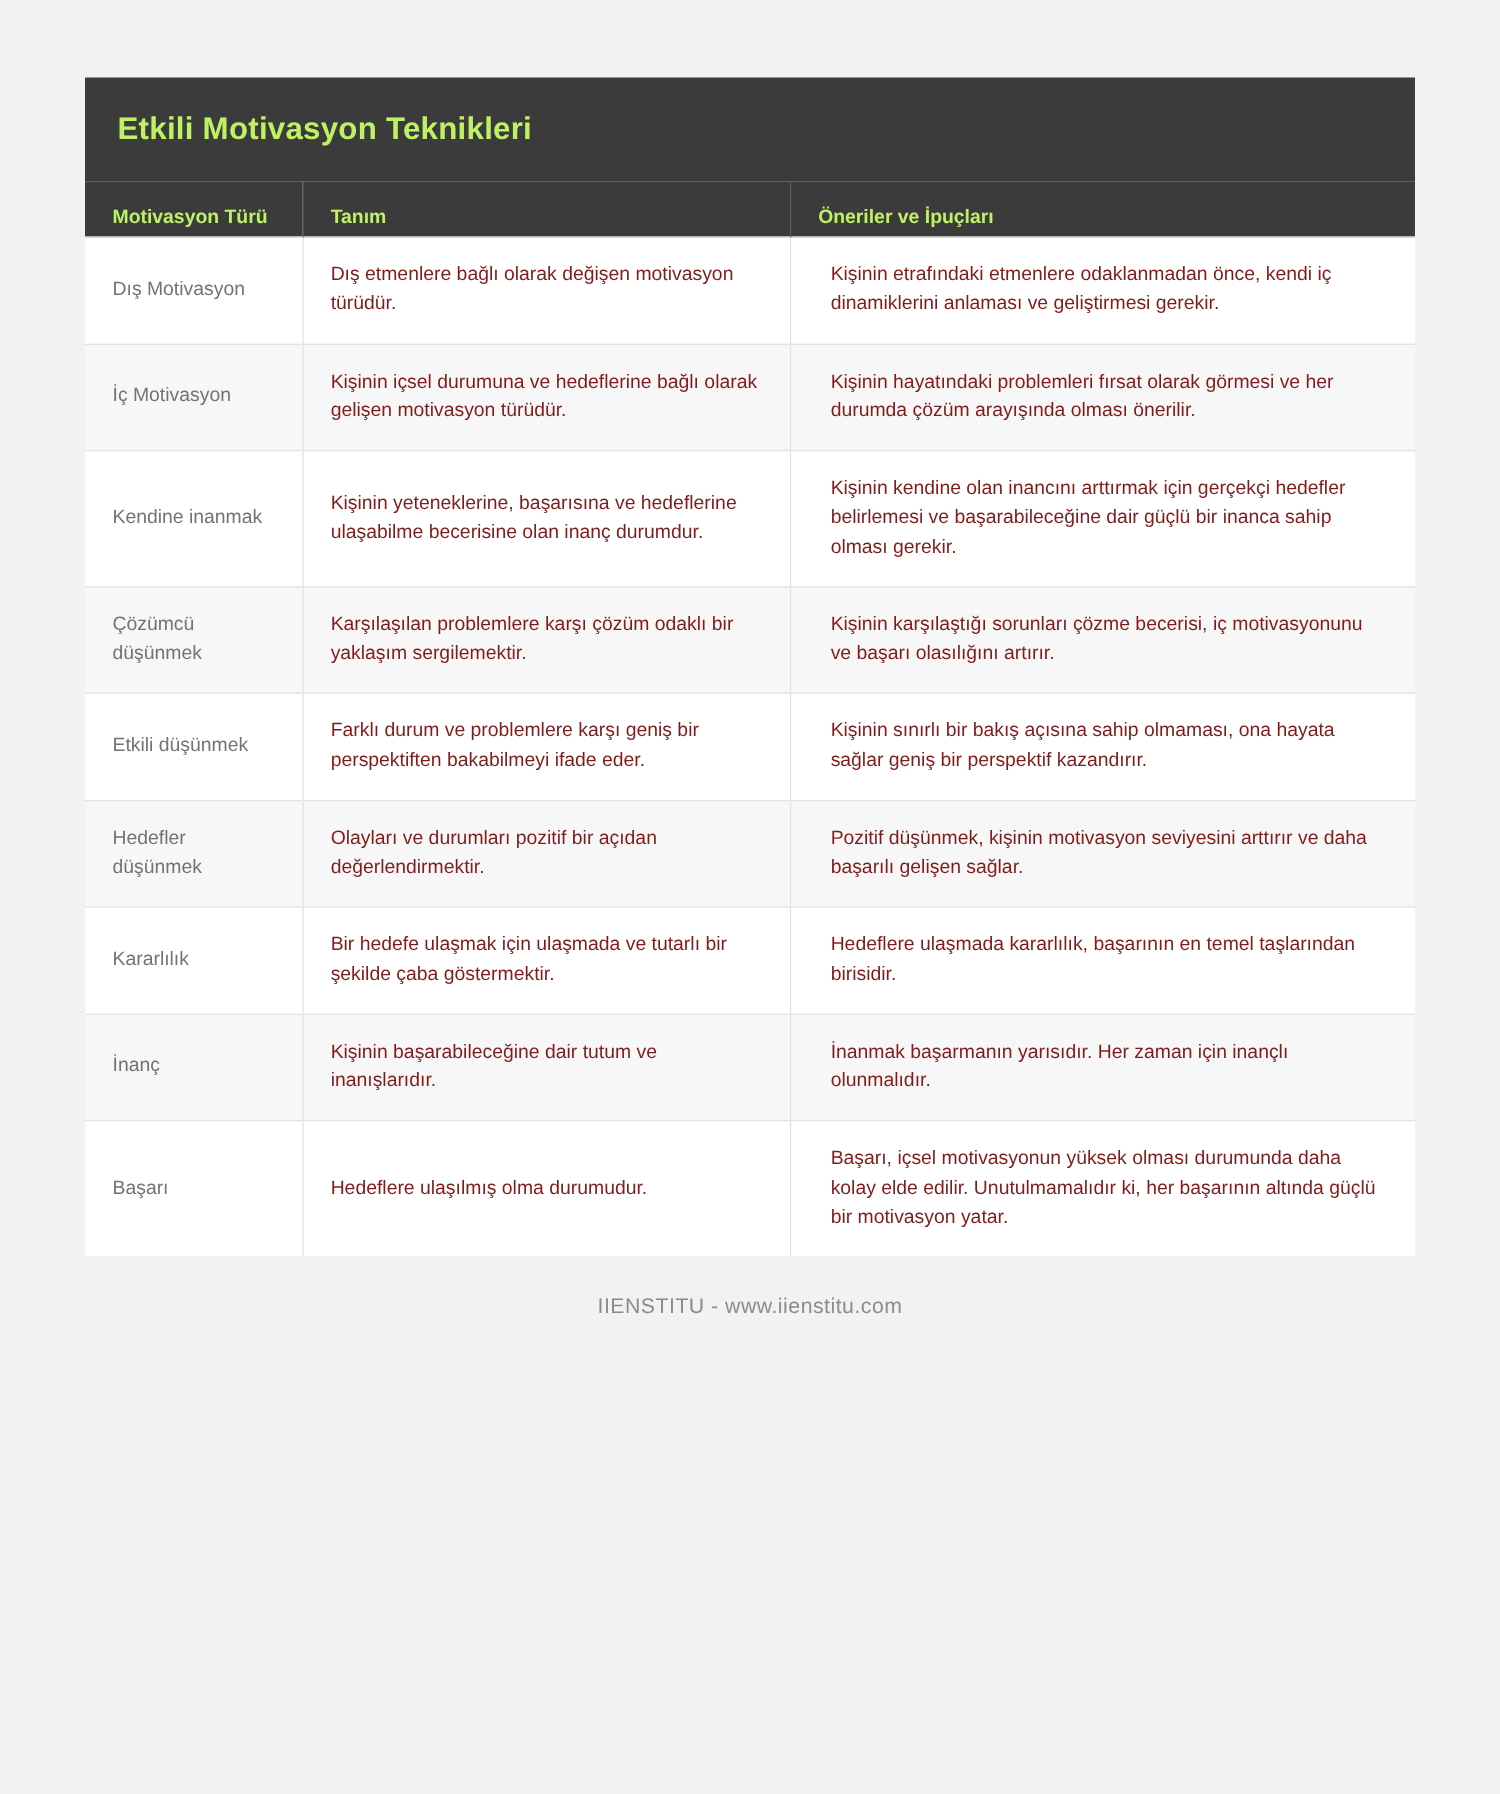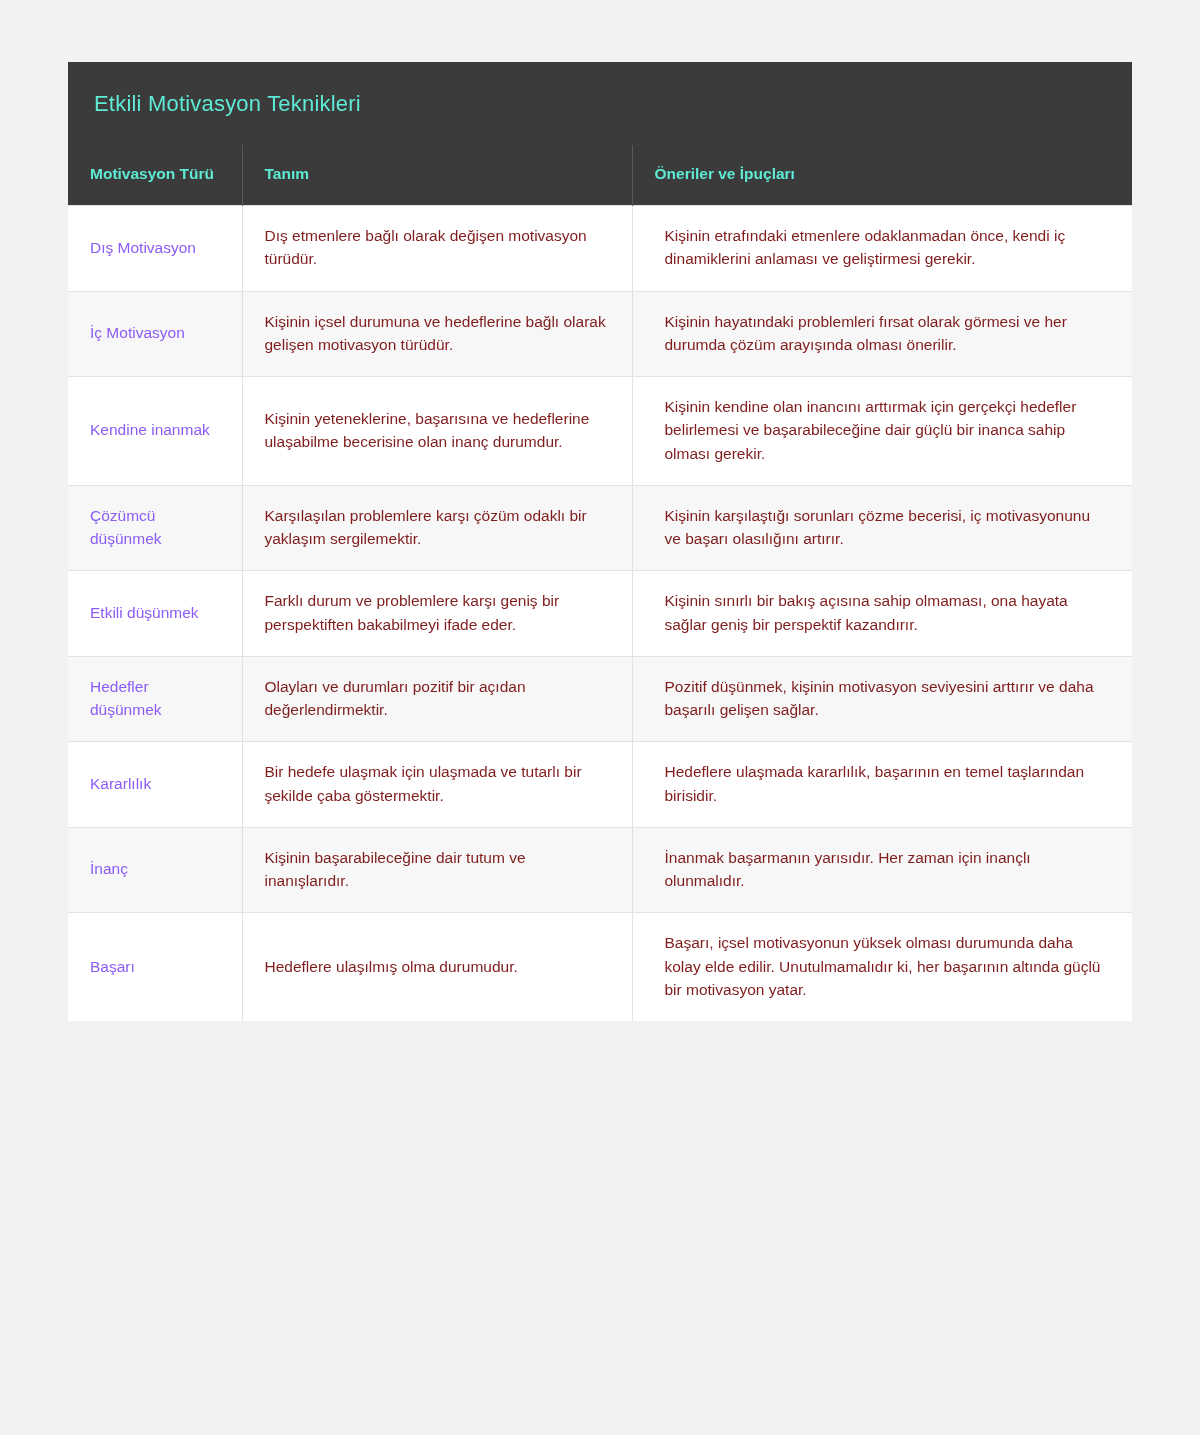--- a/index.html
+++ b/index.html
@@ -27,62 +27,62 @@
   .title-bar {
     background: #3b3b3b;
     height: 83px;
     display: flex;
     align-items: center;
     padding: 0 26px;
     box-sizing: border-box;
   }
   .title-bar h1 {
     margin: 0;
-    color: #5eead4;
-    font-size: 22px;
-    font-weight: normal;
+    color: #bef264;
+    font-size: 25px;
+    font-weight: bold;
     letter-spacing: 0.2px;
   }
   table.tbl {
     width: 100%;
     border-collapse: collapse;
     table-layout: fixed;
   }
   table.tbl col.c1 { width: 174px; }
   table.tbl col.c2 { width: 390px; }
   table.tbl col.c3 { width: 500px; }
 
   thead th {
     background: #3b3b3b;
-    color: #5eead4;
+    color: #bef264;
     text-align: left;
     font-size: 15.5px;
     font-weight: bold;
-    padding: 18px 22px 20px 22px;
+    padding: 18px 22px 4px 22px;
     vertical-align: top;
     line-height: 1.42;
     border-right: 1px solid #5a5a5a;
   }
   thead th:last-child { border-right: none; }
 
   tbody td {
     font-size: 15.5px;
     color: #7f1d1d;
     line-height: 1.5;
     padding: 18px 24px 20px 22px;
     vertical-align: middle;
     border-top: 1px solid #e2e2e2;
     border-right: 1px solid #e2e2e2;
     box-sizing: border-box;
   }
   tbody td:last-child { border-right: none; padding-left: 32px; }
   tbody tr:nth-child(even) td { background: #f7f7f7; }
   tbody tr:nth-child(odd) td { background: #ffffff; }
   tbody td.col-type {
-    color: #8b5cf6;
+    color: #737373;
   }
   .footer {
     width: 1064px;
     text-align: center;
     color: #8b8b8b;
     font-size: 17px;
     letter-spacing: 0.4px;
     padding: 30px 0 40px 0;
   }
 </style>
@@ -153,13 +153,14 @@
         <tr>
           <td class="col-type">Başarı</td>
           <td>Hedeflere ulaşılmış olma durumudur.</td>
           <td>Başarı, içsel motivasyonun yüksek olması durumunda daha kolay elde edilir. Unutulmamalıdır ki, her başarının altında güçlü bir motivasyon yatar.</td>
         </tr>
       </tbody>
     </table>
 
   </div>
 
+  <div class="footer">IIENSTITU - www.iienstitu.com</div>
 </div>
 
 </body></html>

